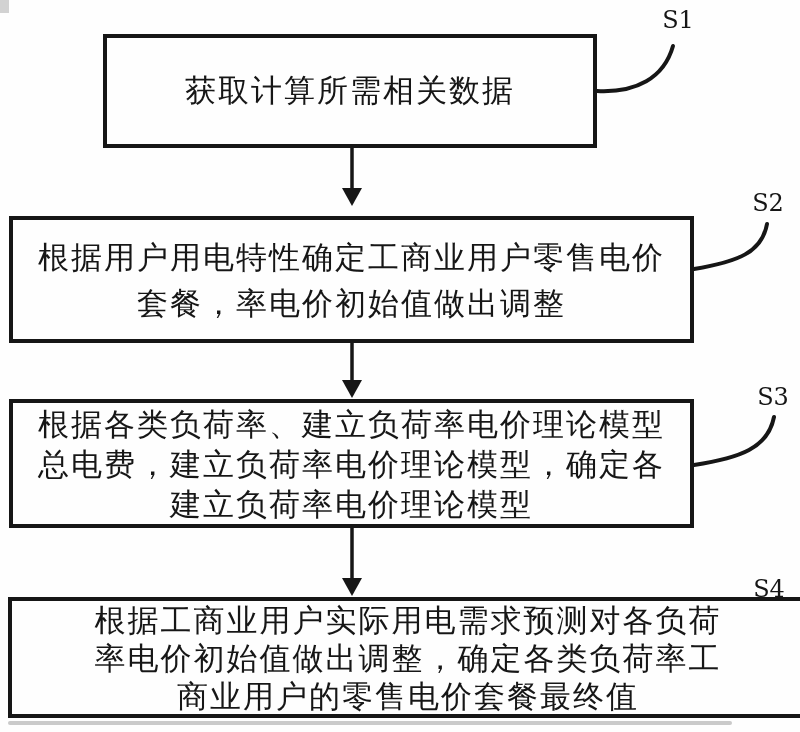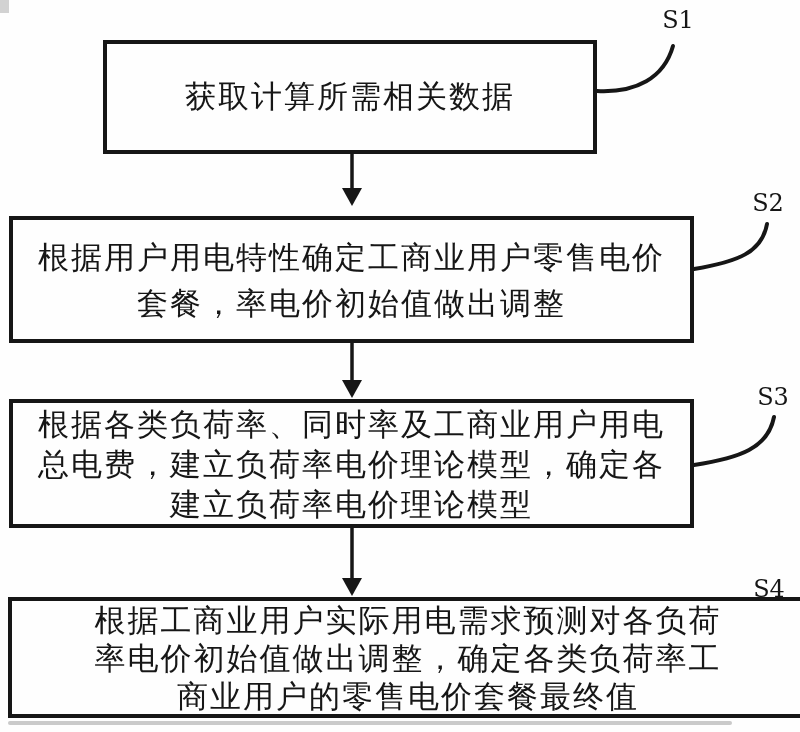--- a/index.html
+++ b/index.html
@@ -34,21 +34,21 @@
     flex-direction:column;
     justify-content:center;
     align-items:center;
     text-align:center;
     color:var(--ink);
     font-size:31px;
     letter-spacing:2px;
     font-weight:500;
   }
   .box .tline{white-space:nowrap;}
-  #box1{left:103px;top:34px;width:494px;height:114px;margin-top:6px;}
+  #box1{left:103px;top:34px;width:494px;height:114px;}
   #box2{left:9px;top:208px;width:685px;height:127px;line-height:46px;margin-top:8px;}
   #box3{left:9px;top:399px;width:685px;height:129px;line-height:40px;}
   #box4{left:8px;top:597px;width:800px;height:121px;line-height:38px;}
   .slabel{
     position:absolute;
     width:60px;
     text-align:center;
     color:var(--ink);
     font-family:"DejaVu Serif",serif;
     font-size:24px;
@@ -98,21 +98,21 @@
   <div class="box" id="box1">
     <div class="tline">获取计算所需相关数据</div>
   </div>
 
   <div class="box" id="box2">
     <div class="tline">根据用户用电特性确定工商业用户零售电价</div>
     <div class="tline">套餐，率电价初始值做出调整</div>
   </div>
 
   <div class="box" id="box3">
-    <div class="tline">根据各类负荷率、同时率及工商业用户用电</div>
+    <div class="tline">根据各类负荷率、建立负荷率电价理论模型</div>
     <div class="tline">总电费，建立负荷率电价理论模型，确定各</div>
     <div class="tline">建立负荷率电价理论模型</div>
   </div>
 
   <div class="box" id="box4">
     <div class="tline">根据工商业用户实际用电需求预测对各负荷</div>
     <div class="tline">率电价初始值做出调整，确定各类负荷率工</div>
     <div class="tline">商业用户的零售电价套餐最终值</div>
   </div>
 

